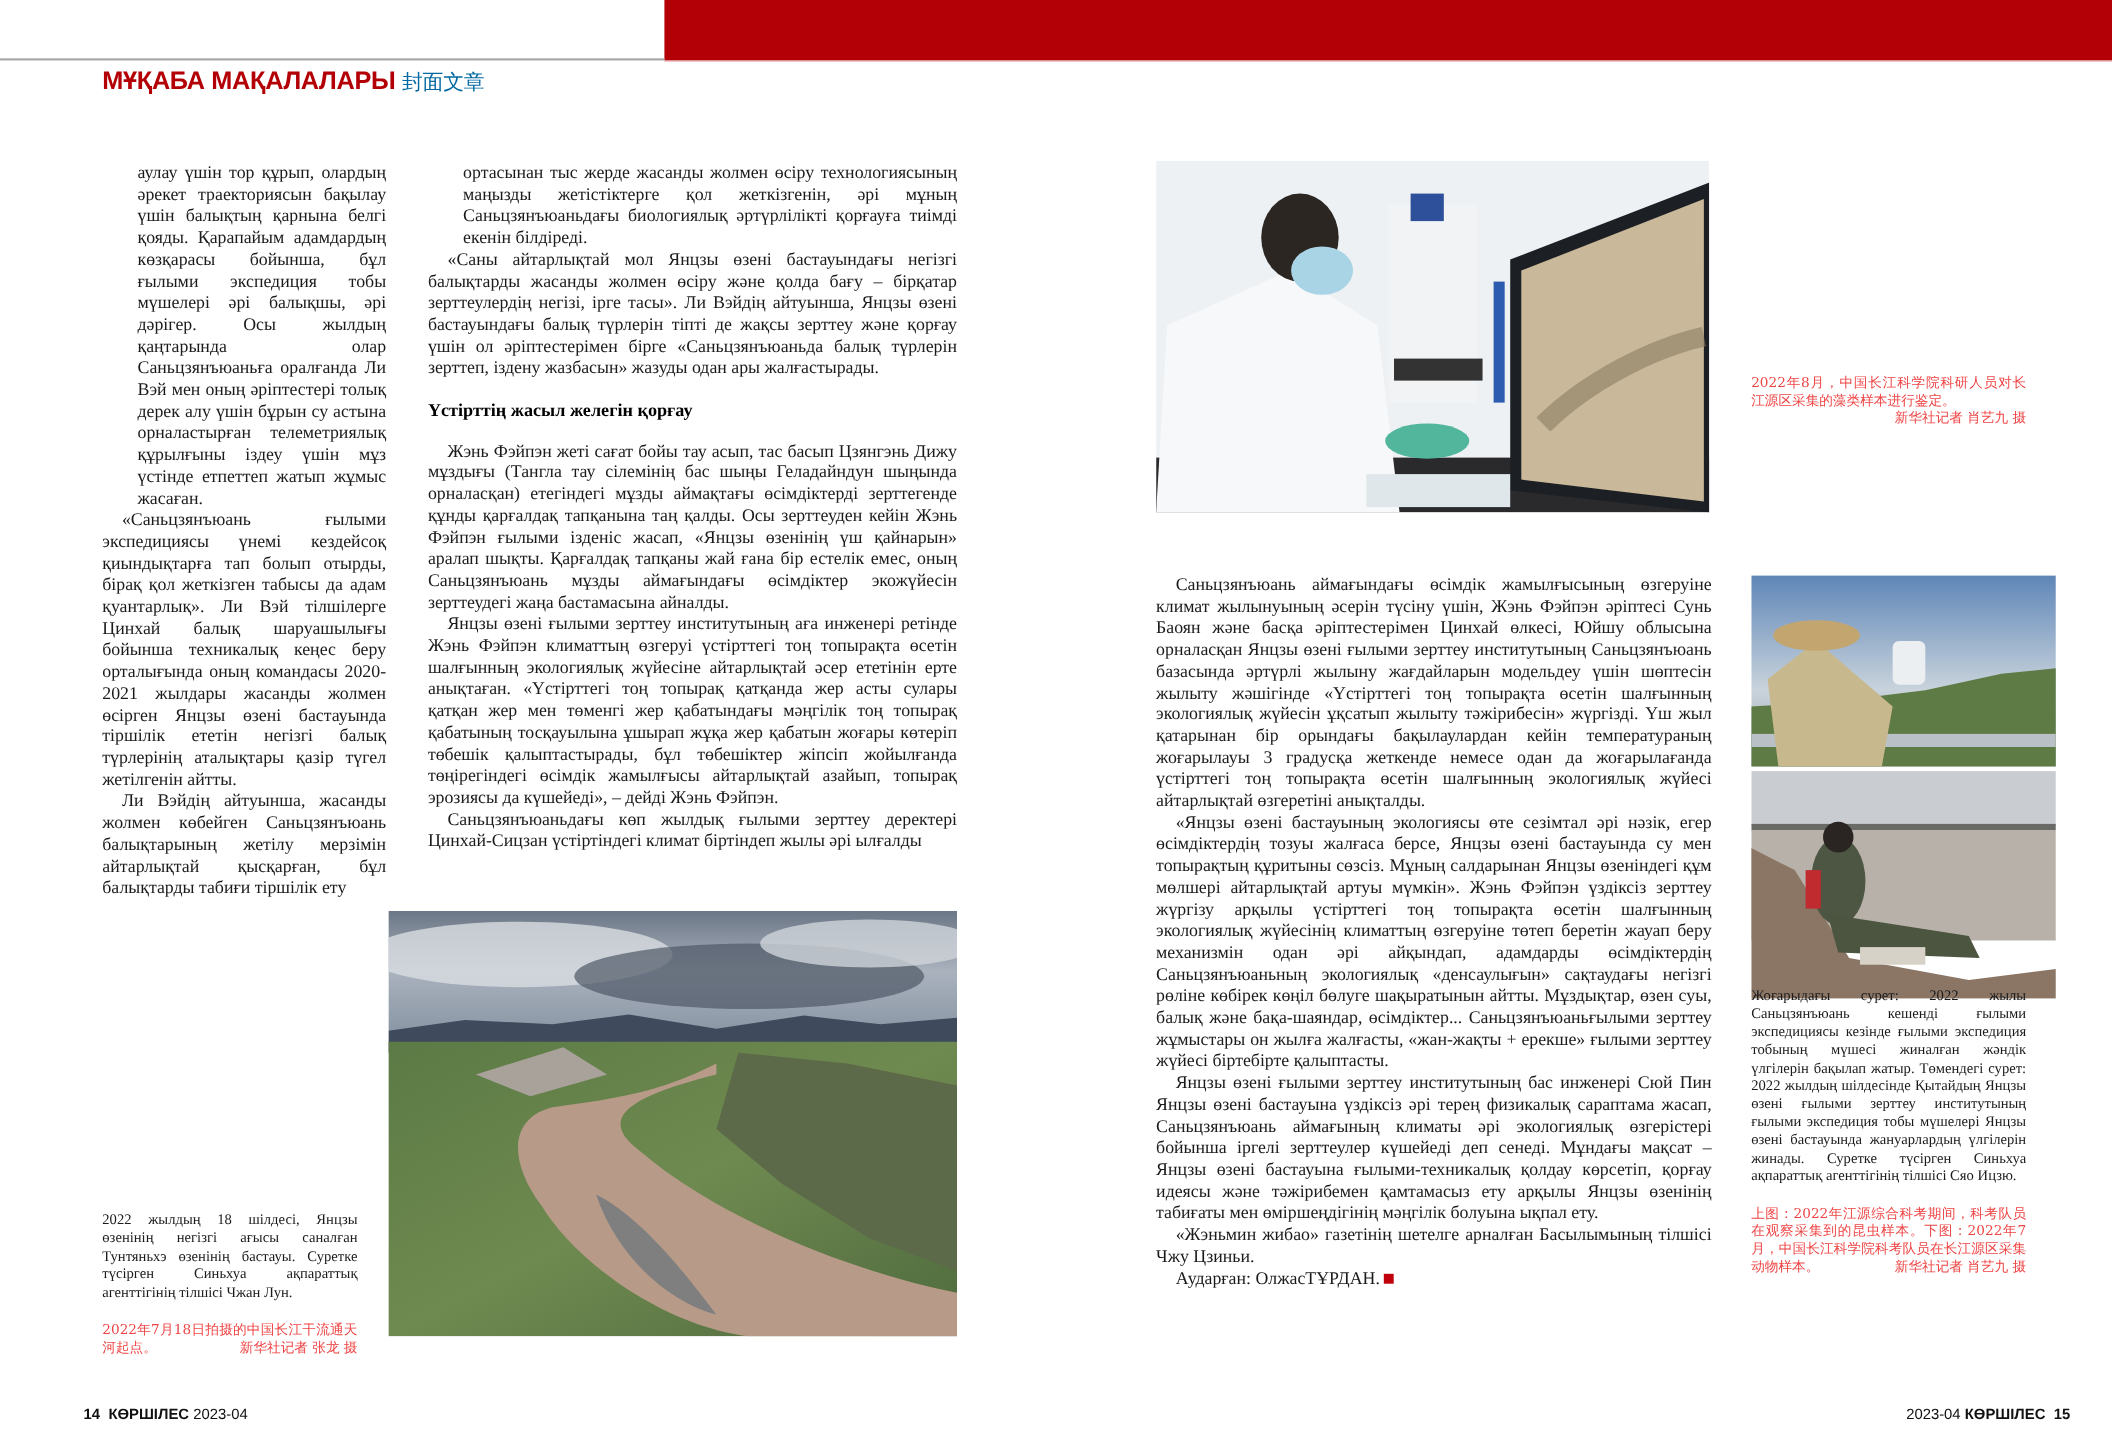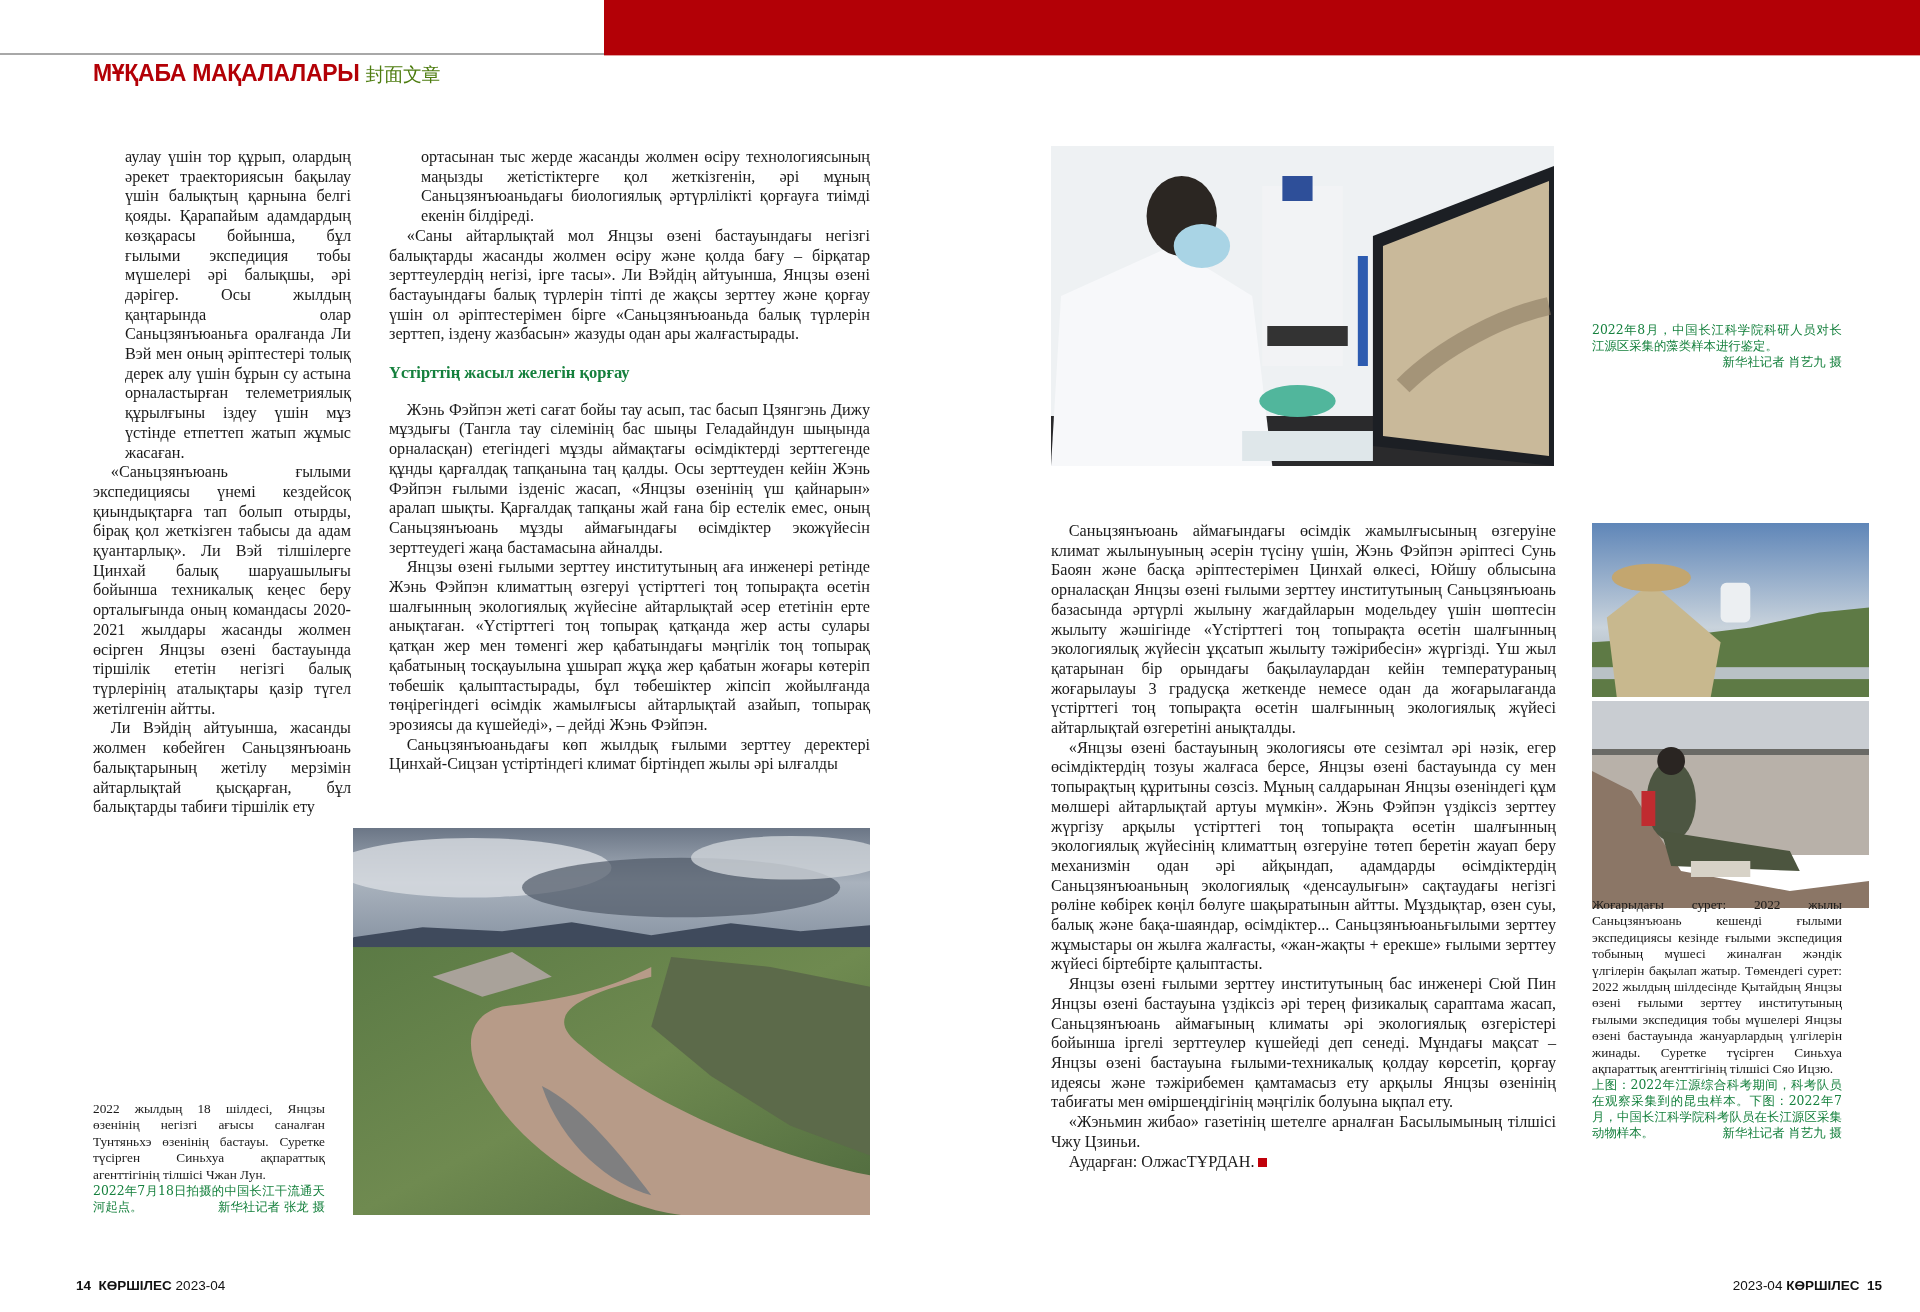--- a/index.html
+++ b/index.html
@@ -4,39 +4,39 @@
 <style>
   html, body { margin:0; padding:0; background:#ffffff; }
   body { width:1920px; height:1312px; position:relative; overflow:hidden;
          font-family:"Liberation Serif","DejaVu Serif",serif; color:#1a1a1a; }
   .abs { position:absolute; }
   .topband { left:604px; top:0; width:1316px; height:55px; background:#b30006; }
   .toprule { left:0; top:53px; width:604px; height:2px; background:#a8a8a8; }
   .toprule-red { left:604px; top:55px; width:1316px; height:1px; background:#e3a0a0; }
   .section-title { left:93px; top:60px; font-family:"Liberation Sans","DejaVu Sans",sans-serif;
          font-weight:bold; font-size:23px; color:#b30006; letter-spacing:-0.3px; white-space:nowrap; }
-  .section-title .zh { color:#4d7c0f; font-weight:normal; font-size:19px; margin-left:6px; font-family:"DejaVu Sans",sans-serif; }
+  .section-title .zh { color:#0369a1; font-weight:normal; font-size:19px; margin-left:6px; font-family:"DejaVu Sans",sans-serif; }
 
   .col { font-size:16.2px; line-height:19.7px; text-align:justify; }
   .col p { margin:0; text-indent:1.1em; }
   .col p.noindent { text-indent:0;margin-left:32px; }
-  .col h3 { margin:18px 0 18px 0; font-size:16.5px; font-weight:bold; color:#15803d; text-indent:0; }
+  .col h3 { margin:18px 0 18px 0; font-size:16.5px; font-weight:bold; color:#000000; text-indent:0; }
   .col1 { left:93px; top:148px; width:258px; }
   .col2 { left:389px; top:148px; width:481px; }
   .col3 { left:1051px; top:522px; width:505px; }
 
   .photo { overflow:hidden; }
   .photo svg { display:block; width:100%; height:100%; }
   .lab { left:1051px; top:146px; width:503px; height:320px; }
   .land { left:353px; top:828px; width:517px; height:387px; }
   .field1 { left:1592px; top:523px; width:277px; height:174px; }
   .field2 { left:1592px; top:701px; width:277px; height:207px; }
 
   .cap { font-size:13.3px; line-height:16.4px; text-align:justify; color:#1a1a1a; }
-  .cap .zh { font-family:"DejaVu Serif",serif; font-size:12.4px; line-height:16px; margin-top:0; color:#15803d; }
+  .cap .zh { font-family:"DejaVu Serif",serif; font-size:12.4px; line-height:16px; margin-top:18px; color:#ef4444; }
   .cap .zh .credit { float:right; }
   .cap-land { left:93px; top:1101px; width:232px; }
   .cap-lab { left:1592px; top:322px; width:250px; }
   .cap-field { left:1592px; top:897px; width:250px; }
 
   .footer { top:1278px; font-family:"Liberation Sans","DejaVu Sans",sans-serif; font-size:13.5px; color:#111; white-space:nowrap; }
   .footer b { font-weight:bold;text-align:center; }
   .footer-left { left:76px; }
   .footer-right { right:38px; }
   .endmark { display:inline-block; width:9px; height:9px; background:#c0000a; margin-left:4px; vertical-align:middle; }

